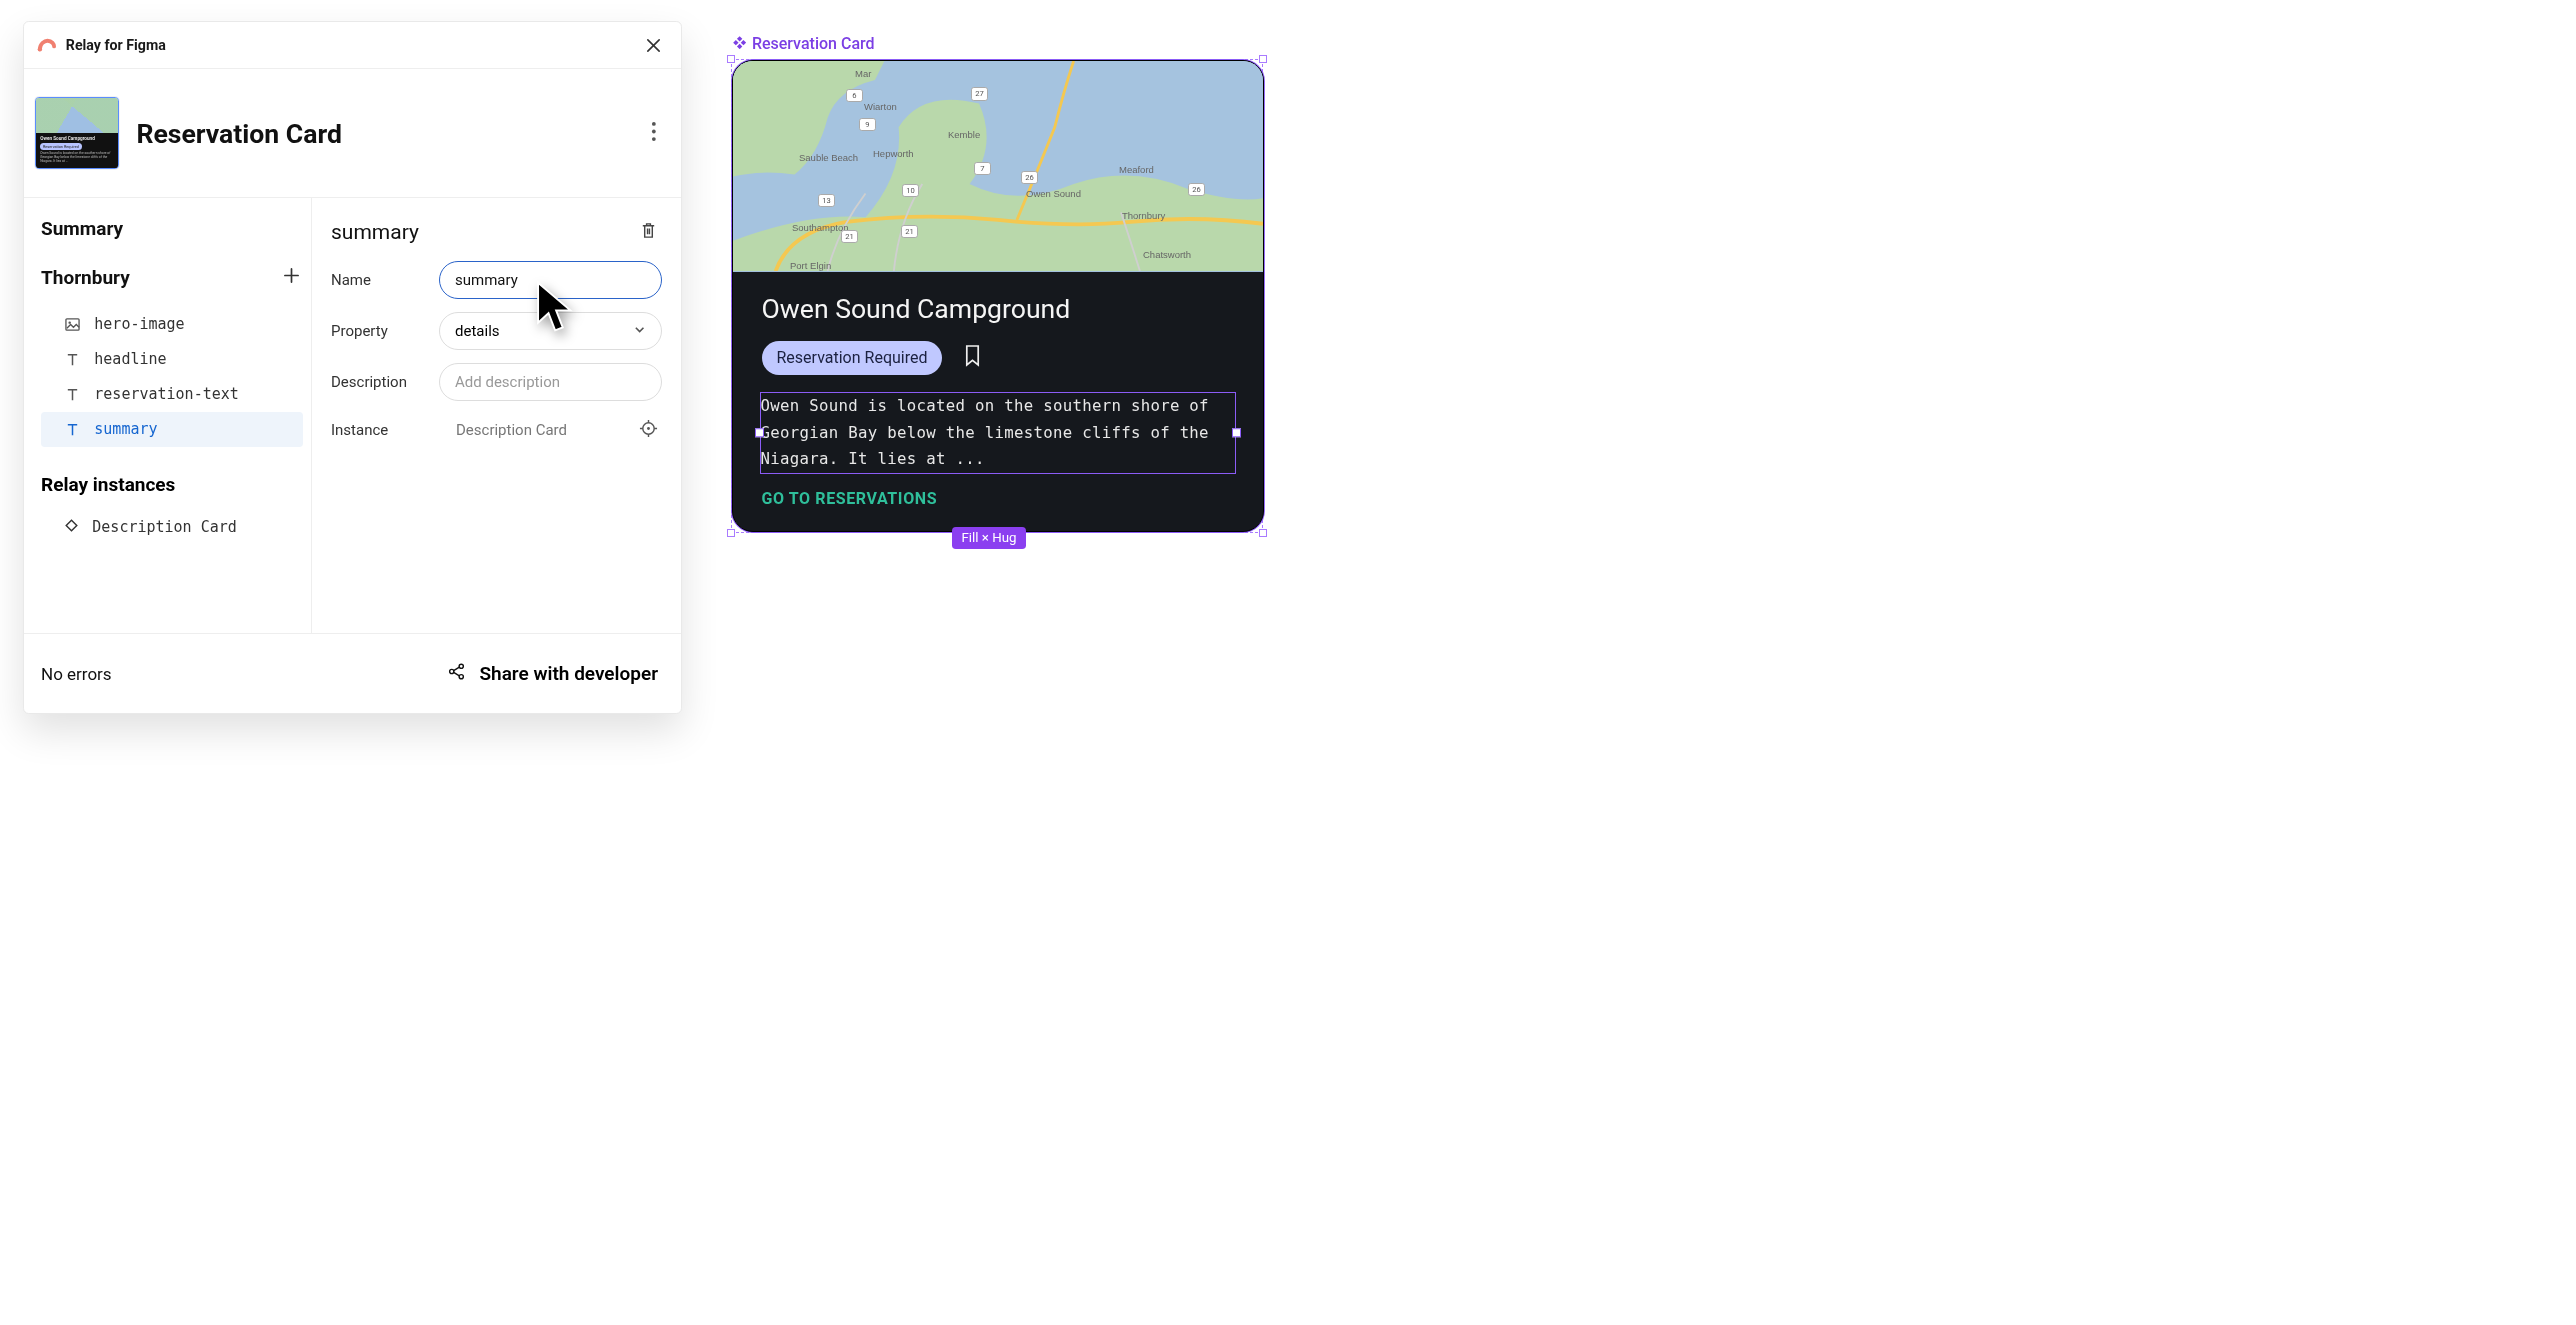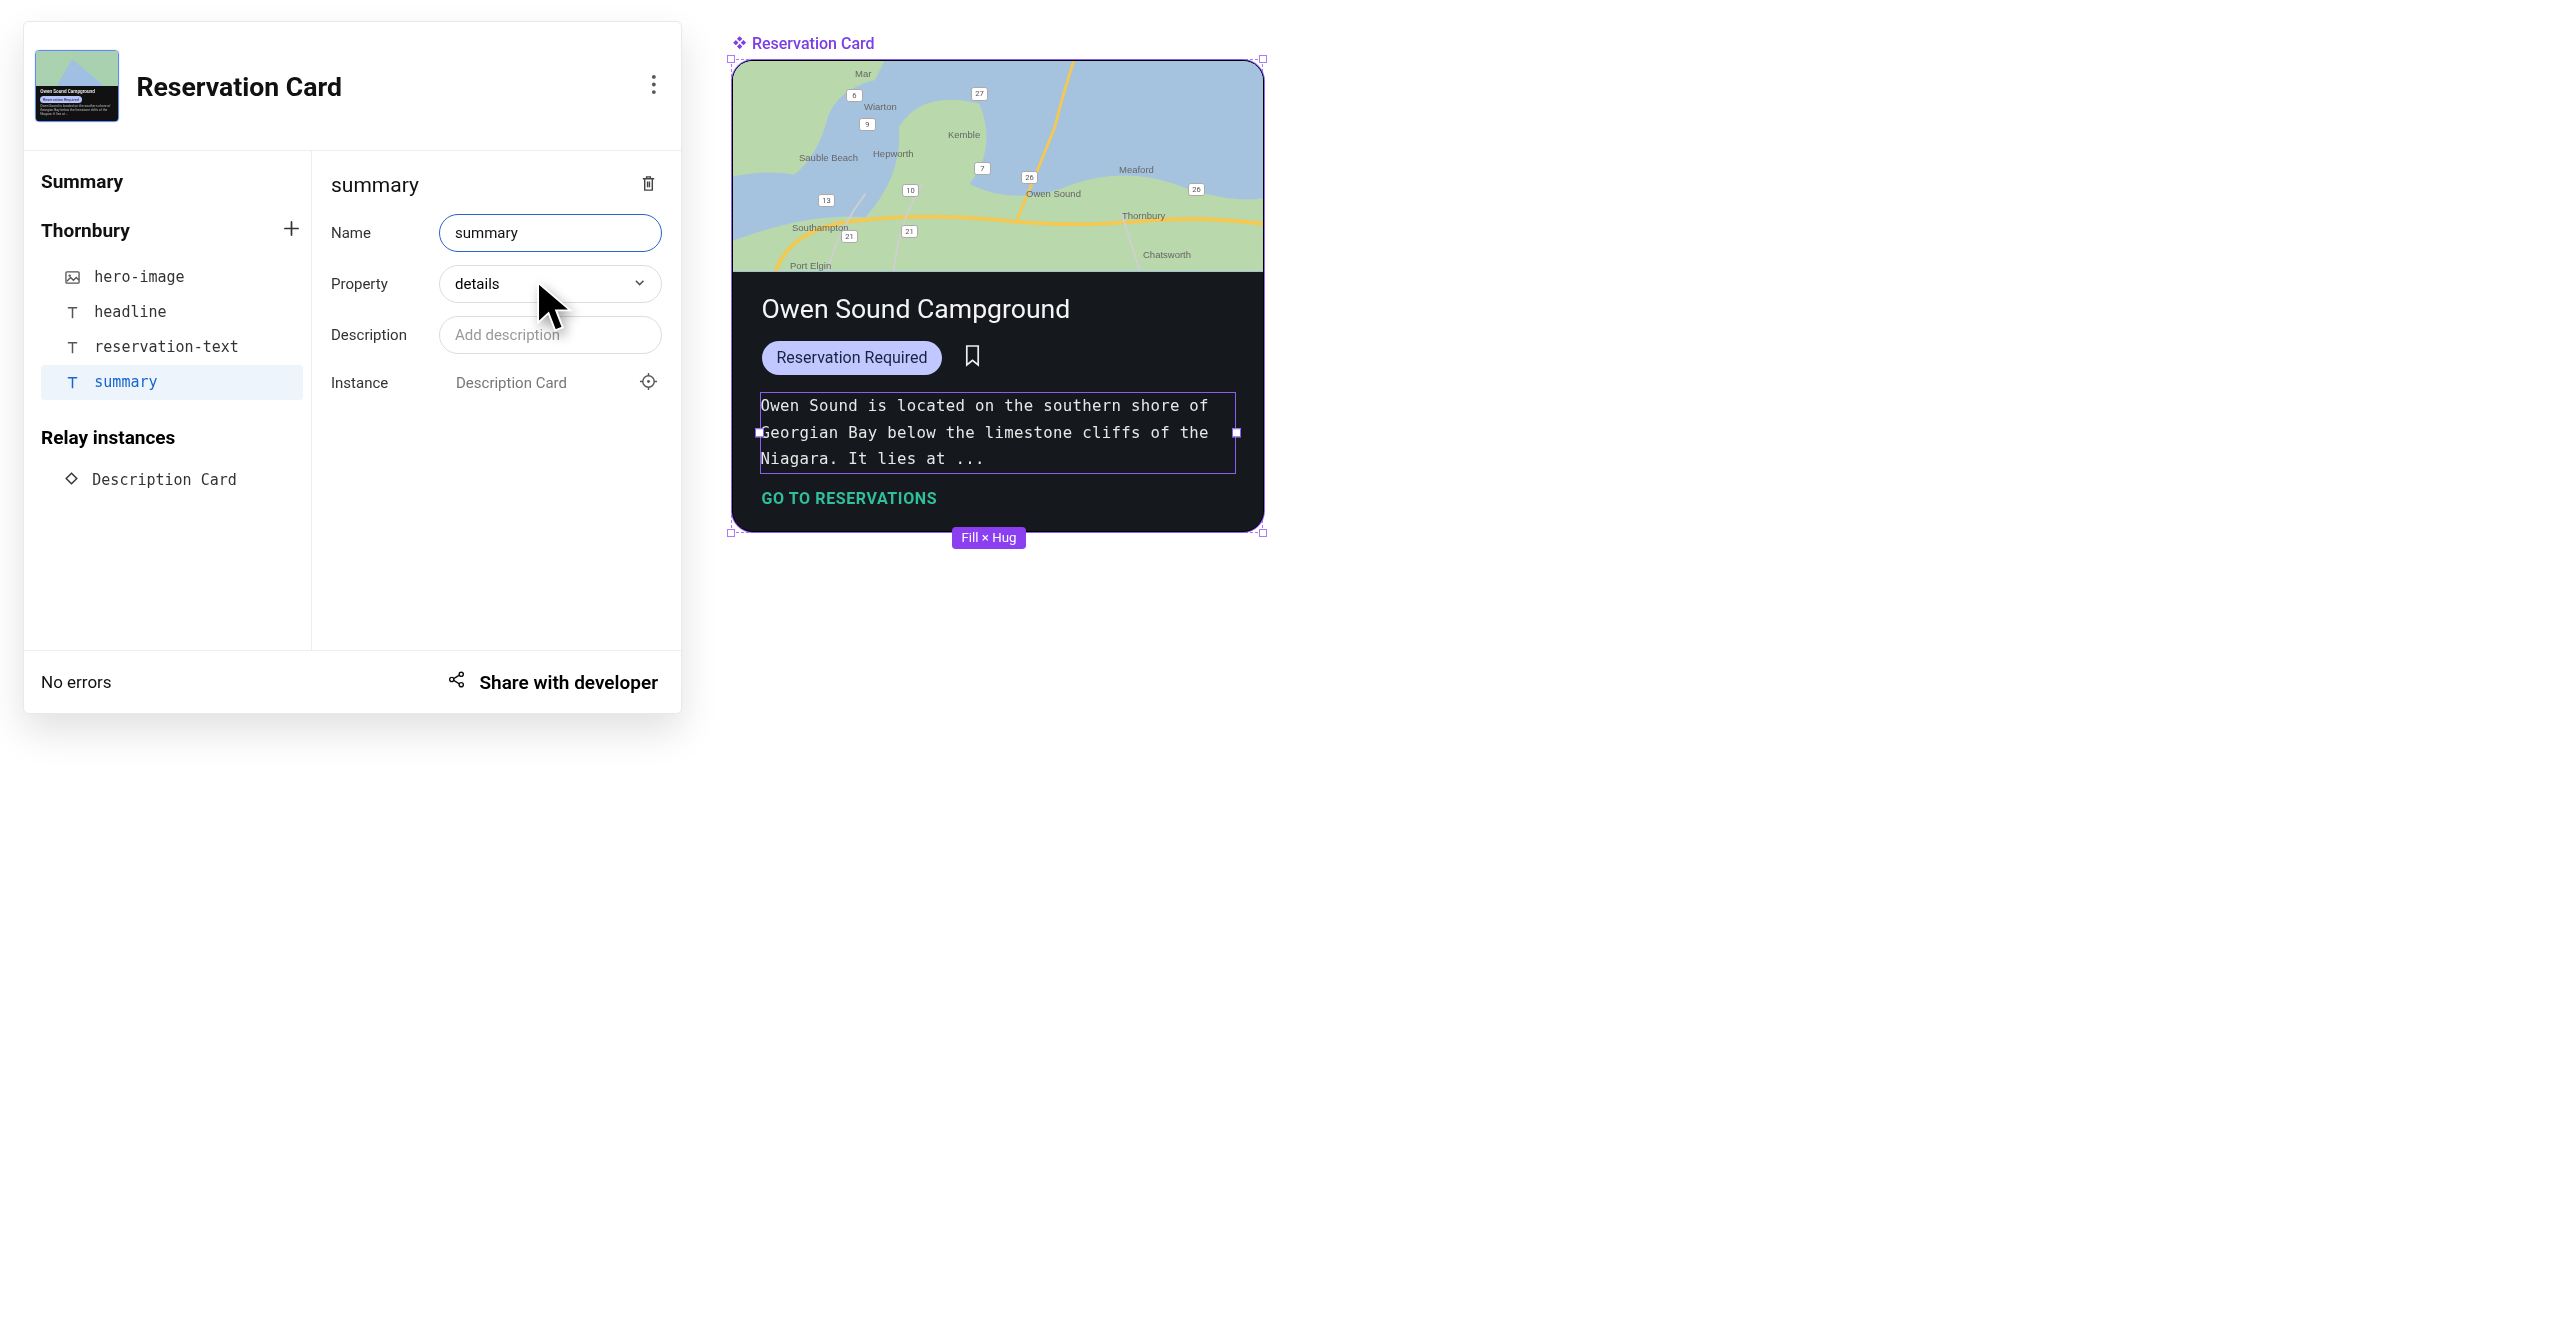--- a/index.html
+++ b/index.html
@@ -124,21 +124,21 @@
   .pill-select { border:0.9px solid #ddd; justify-content:space-between; cursor:pointer;}
   .pill-select .chev { color:#555;}
   .pill-desc { border:0.9px solid #ddd; color:#888;}
   .pill-desc input { color:#111; width:100%; border:none; outline:none; background:transparent; font-size:15px;}
   .pill-desc input::placeholder{ color:#999;}
   .inst-row { display:flex; align-items:center; gap:17px;}
   .inst-name { color:#777; font-size:15px; padding-left:17px; flex:1;}
   .target-btn { cursor:pointer; padding:3.8px;}
 
   .panel-footer {
-    height: 63px; border-top:0.9px solid #eee;
+    height: 80px; border-top:0.9px solid #eee;
     display:flex; align-items:center; justify-content:space-between;
     padding: 0 23px 0 17px;
   }
   .footer-status { font-size:17px; color:#111;}
   .footer-share { display:flex; align-items:center; gap:13.3px; font-size:19px; font-weight:600; cursor:pointer;}
 
   
   .cursor {
     position:absolute;
     left: 536px; top: 281px;
@@ -219,20 +219,36 @@
     border:1.4px solid #a97bff;
   }
 </style>
 </head>
 <body>
 
 <div class="stage">
 
   <div class="panel">
 
+    <div class="panel-top">
+      <div class="brand">
+        <span class="brand-logo">
+          <svg viewBox="0 0 20 20">
+              <path d="M3 14 C3 8 8 5 11 5 C16 5 18 9 18 11" fill="none" stroke="#f08070" stroke-width="4" stroke-linecap="round"></path>
+              <circle cx="3" cy="14" r="2.3" fill="#f08070"></circle>
+            </svg>
+        </span>
+        <span class="brand-name">Relay for Figma</span>
+      </div>
+      <span class="close-x">
+        <svg width="17" height="17" viewBox="0 0 18 18">
+            <path d="M3 3 L15 15 M15 3 L3 15" stroke="#333" stroke-width="1.7" stroke-linecap="round"></path>
+          </svg>
+      </span>
+    </div>
 
     <div class="panel-head">
       <div class="thumb">
         <div class="thumb-map"></div>
         <div class="thumb-body">
           <div class="thumb-title">Owen Sound Campground</div>
           <div class="thumb-badge">Reservation Required</div>
           <div class="thumb-desc">Owen Sound is located on the southern shore of Georgian Bay below the limestone cliffs of the Niagara. It lies at ...</div>
         </div>
       </div>

